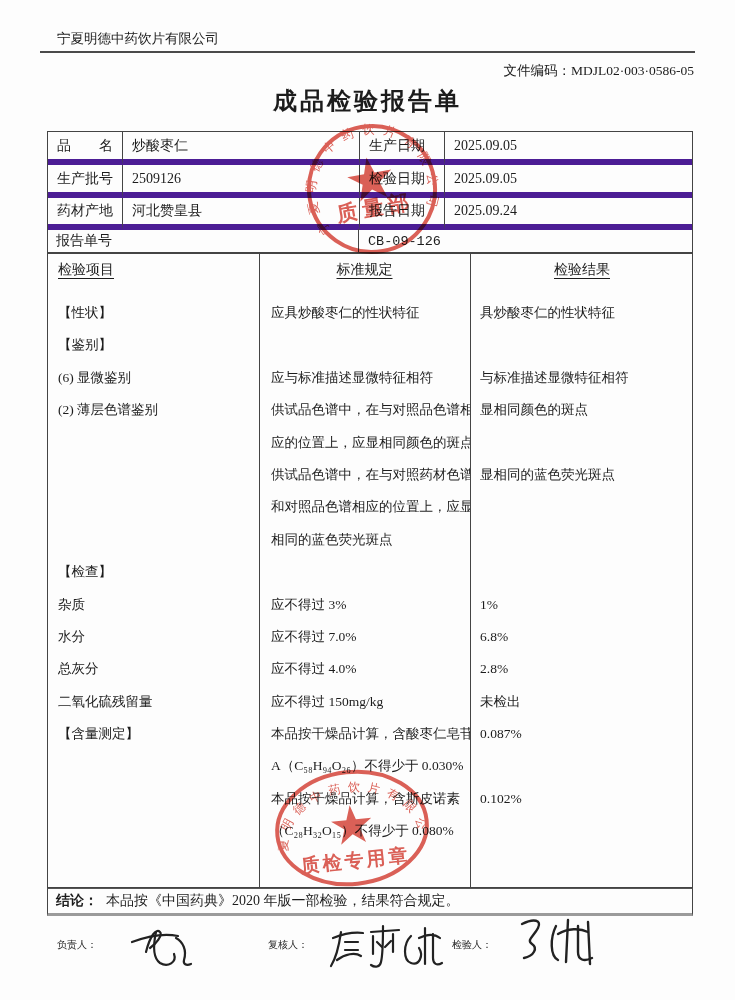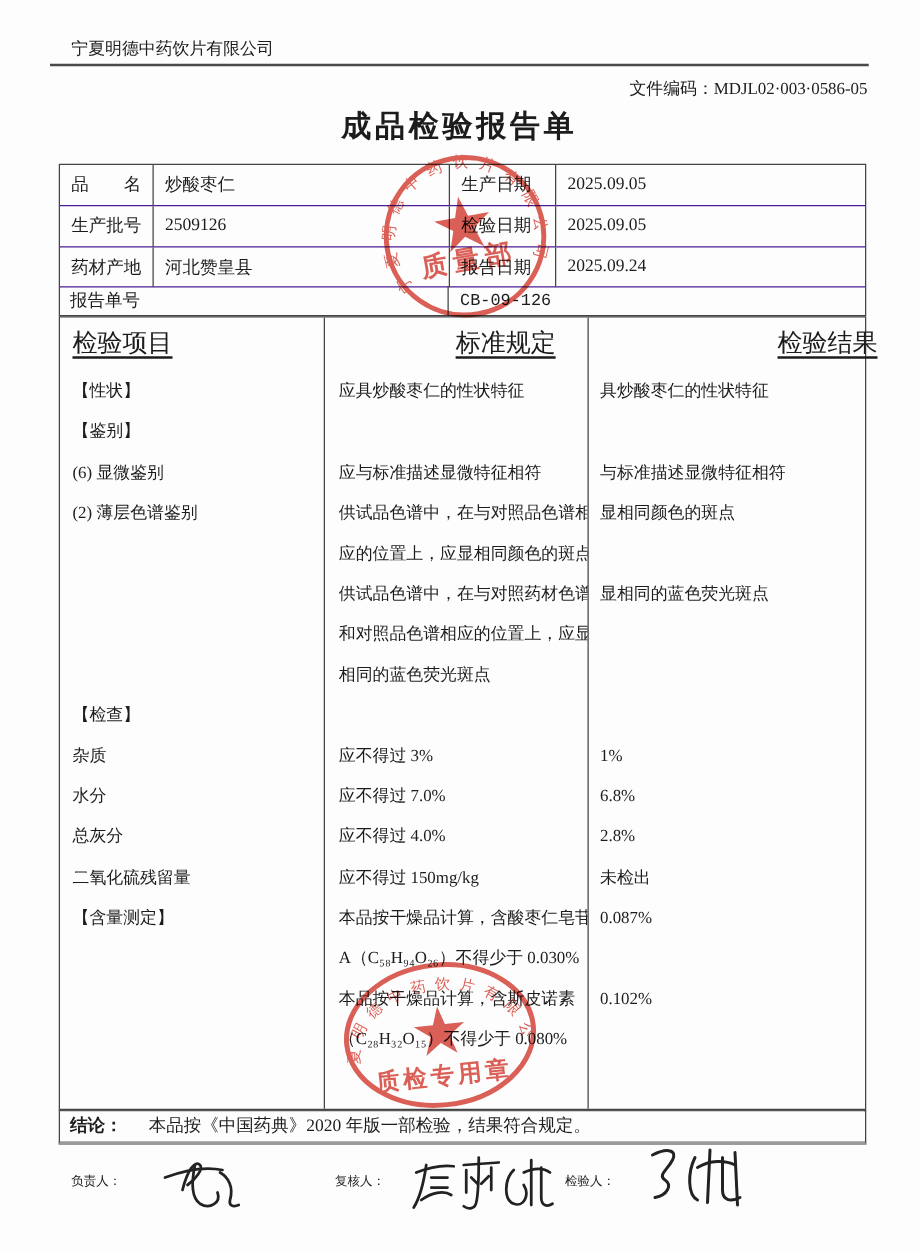--- a/index.html
+++ b/index.html
@@ -28,37 +28,36 @@
     border:1px solid #444;box-sizing:border-box;
     display:grid;
     grid-template-columns:75px 237px 85px 1fr;
     grid-template-rows:33px 33px 32px 1fr;
     font-size:14px;
   }
   .info-table .cell{
     display:flex;align-items:center;
     padding-left:9px;box-sizing:border-box;
     white-space:nowrap;overflow:hidden;
-    border-bottom:1px solid #4c1d95;border-right:1px solid #444;
+    border-bottom:6px solid #4c1d95;border-right:1px solid #444;
   }
   .info-table .no-r{border-right:none;}
 
   
   .main-table{
     left:47px;top:253px;width:646px;height:635px;
     border:1px solid #444;box-sizing:border-box;
   }
   .vline{position:absolute;top:0;bottom:0;width:0;border-left:1px solid #444;}
   .vline1{left:211px;}
   .vline2{left:422px;}
   .mhead{
     position:absolute;left:0;top:0;width:100%;height:43px;
     display:grid;grid-template-columns:211px 211px 224px;
-    font-size:20px;
-    gap:40px;
+    font-size:14px;
   }
   .mhead .hcell{padding-top:7px;box-sizing:border-box;}
   .mhead .hcell span{text-decoration:underline;text-underline-offset:4px;}
   .mhead .h1{padding-left:10px;}
   .mhead .h2,.mhead .h3{text-align:center;}
   .mrows{position:absolute;left:0;top:43px;width:100%;}
   .mrow{
     display:grid;grid-template-columns:211px 211px 224px;
     height:32.4px;line-height:32.4px;font-size:13.5px;
     white-space:nowrap;
@@ -69,21 +68,21 @@
 
   
   .conclusion{
     left:47px;top:888px;width:646px;height:28px;
     border-left:1px solid #444;border-right:1px solid #444;
     border-top:1px solid #555;border-bottom:3px solid #9b9b9b;
     box-sizing:border-box;
     display:flex;align-items:center;padding-left:8px;
     font-size:14px;white-space:nowrap;
   }
-  .conclusion b{font-weight:bold;margin-right:21px;}
+  .conclusion b{font-weight:bold;margin-right:8px;}
 
   
   .sig-label{top:938px;font-size:10px;}
   .sig-label.l1{left:57px;}
   .sig-label.l2{left:268px;}
   .sig-label.l3{left:452px;}
   .sig-svg{position:absolute;}
 
   
   .stamp{position:absolute;mix-blend-mode:multiply;opacity:0.85;pointer-events:none;}

